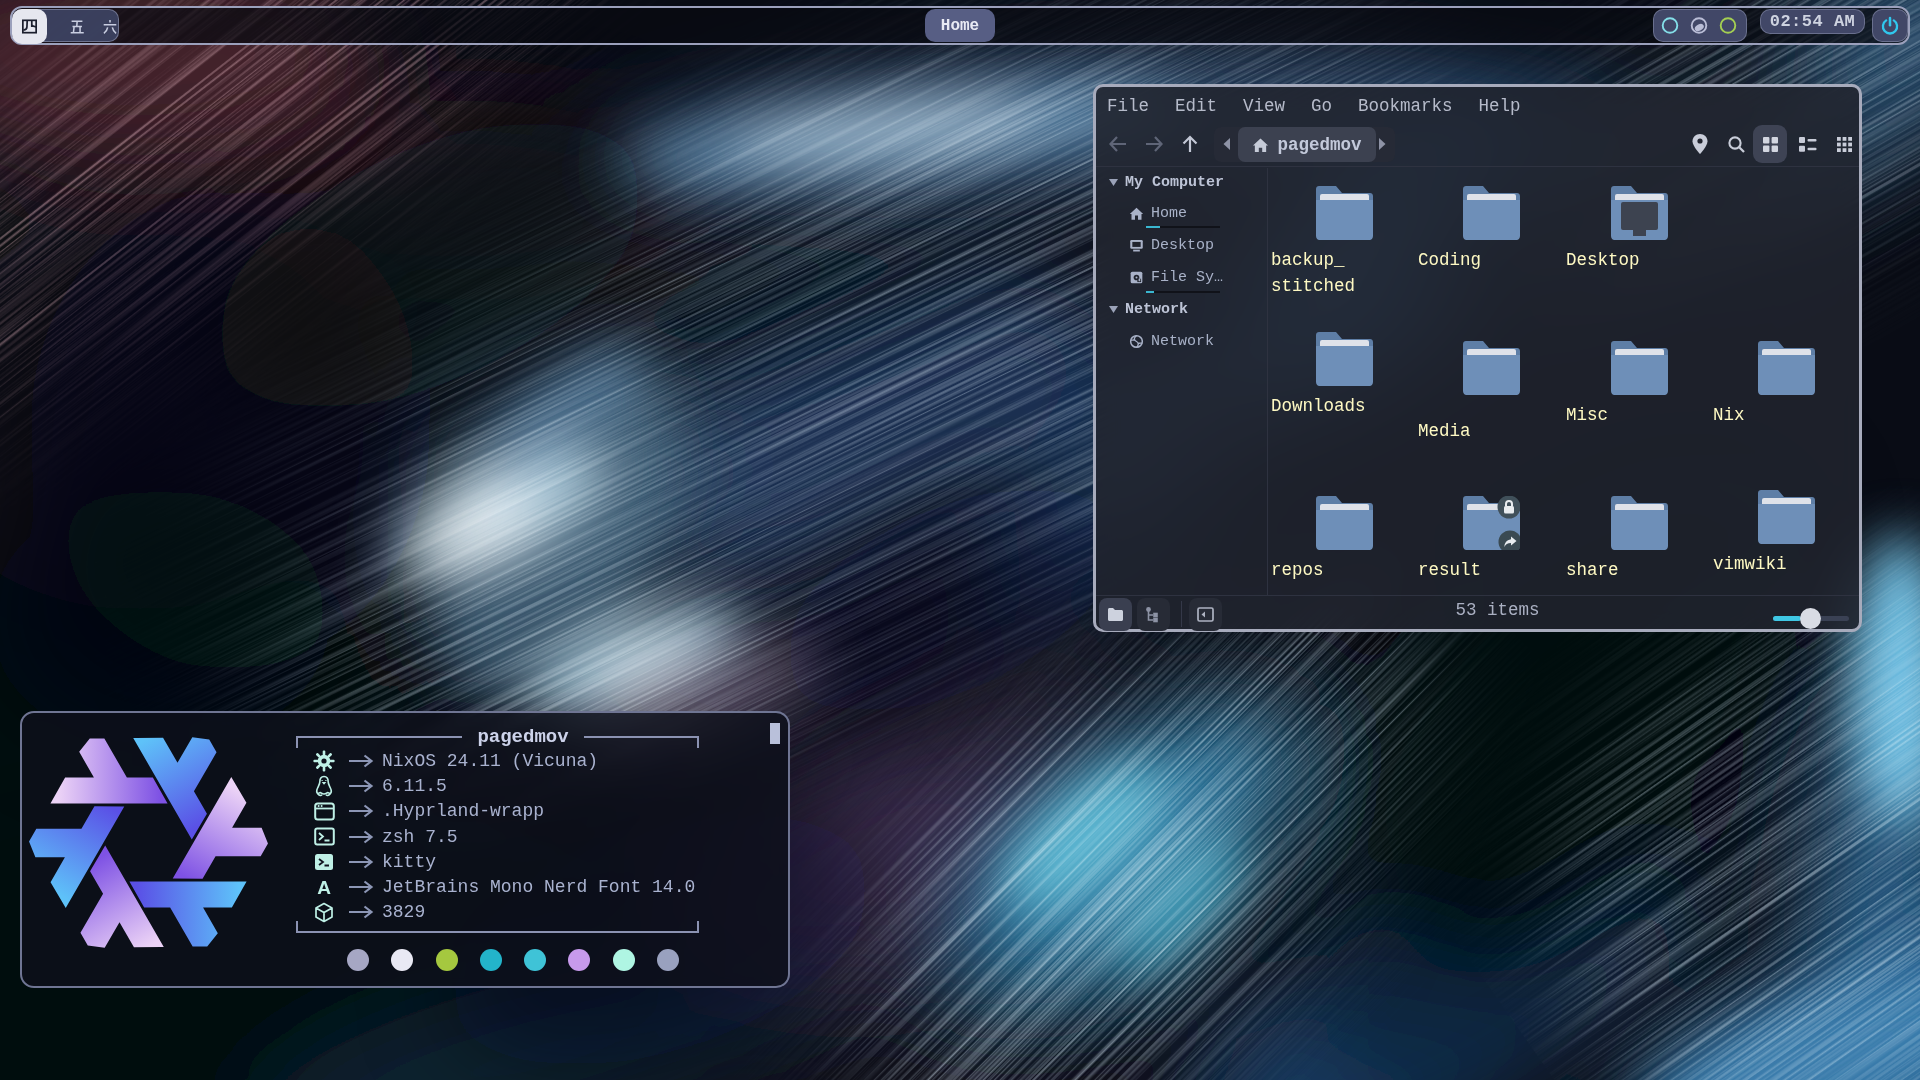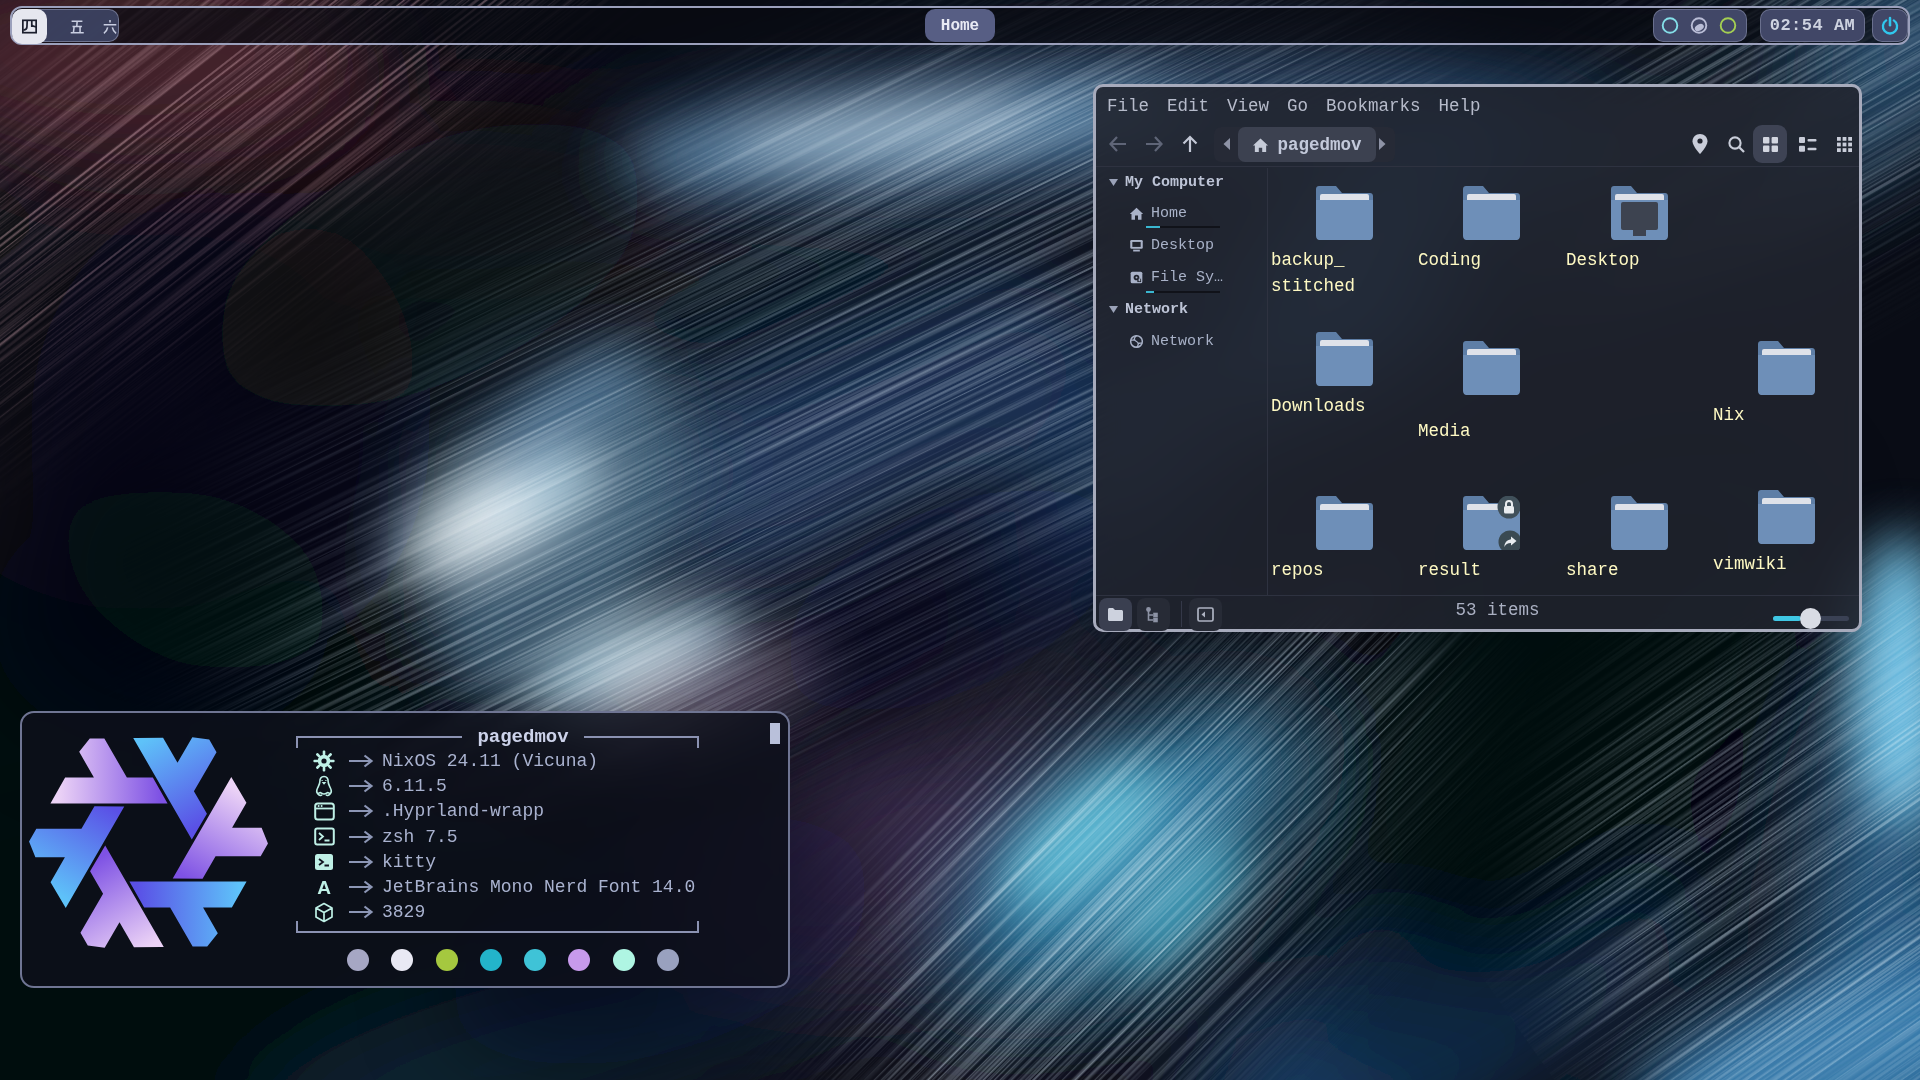--- a/index.html
+++ b/index.html
@@ -6,25 +6,25 @@
 .abs{position:absolute}
 #wall{left:0;top:0;width:1920px;height:1080px}
 
 #bar{left:10px;top:6px;width:1900px;height:39px;border:2px solid #9ba0bc;border-radius:12px;background:rgba(8,10,16,.72)}
 .pill{position:absolute;background:#414767;border-radius:10px}
 #wsgroup{left:0px;top:1px;width:107px;height:33px;background:rgba(62,68,100,.92);border:1px solid rgba(155,160,188,.55)}
 #ws1{position:absolute;left:-1px;top:-1px;width:35px;height:35px;background:#e6e7ef;border-radius:10px;display:flex;align-items:center;justify-content:center}
 .wsc{position:absolute;top:8px}
 #home{position:absolute;left:913px;top:1px;width:70px;height:33px;background:#575e84;border-radius:10px;display:flex;align-items:center;justify-content:center;color:#e9ebf4;font-size:16px;font-weight:bold}
 #circ{left:1641px;top:1px;width:94px;height:33px;border:1px solid rgba(155,160,188,.45)}
-#clock{left:1748px;top:1px;width:105px;height:33px;border:1px solid rgba(155,160,188,.45);display:flex;align-items:center;justify-content:center;color:#ced3e0;font-size:17px;font-weight:bold;letter-spacing:.5px}
+#clock{left:1748px;top:1px;width:105px;height:25px;border:1px solid rgba(155,160,188,.45);display:flex;align-items:center;justify-content:center;color:#ced3e0;font-size:17px;font-weight:bold;letter-spacing:.5px}
 #pwr{left:1860px;top:1px;width:36px;height:33px;border:1px solid rgba(155,160,188,.45);display:flex;align-items:center;justify-content:center}
 
 #fm{left:1093px;top:84px;width:769px;height:548px;border:3px solid #a7abbc;border-radius:10px;background:rgba(32,35,46,.88);backdrop-filter:blur(12px);color:#b6bbca}
-#menubar{position:absolute;left:11px;top:9px;display:flex;gap:18px;font-size:17.5px;color:#b6bbca}
+#menubar{position:absolute;left:11px;top:9px;display:flex;gap:26px;font-size:17.5px;color:#b6bbca}
 #toolbar{position:absolute;left:0;top:36px;width:100%;height:44px;border-bottom:1px solid #2e3240}
 .tbtn{position:absolute;top:3px;width:34px;height:36px;display:flex;align-items:center;justify-content:center}
 #crumbwrap{position:absolute;left:118px;top:4px;width:181px;height:35px;background:#262a36;border-radius:7px}
 #crumb{position:absolute;left:24px;top:0;width:138px;height:35px;background:#3c4150;border-radius:7px;display:flex;align-items:center;justify-content:center;gap:8px;color:#c3c9da;font-weight:bold;font-size:17.5px}
 #gridbtn{position:absolute;left:657px;top:2px;width:34px;height:38px;background:#3e4354;border-radius:9px;display:flex;align-items:center;justify-content:center}
 #sidebar{position:absolute;left:0;top:81px;width:172px;height:427px;border-right:1px solid #2e3240;font-size:15px}
 .sbhdr{position:absolute;left:13px;color:#bdc4d6;font-weight:bold;display:flex;align-items:center;gap:7px}
 .sbitem{position:absolute;left:33px;color:#a9b2c8;display:flex;align-items:center;gap:7px}
 .funder{position:absolute;left:50px;width:74px;height:2px;background:#101219}
 .funder i{position:absolute;left:0;top:0;width:14px;height:2px;background:#3ab7d0}
@@ -373,20 +373,28 @@
       <div style="margin-top:7px">Downloads</div>
     </div>
     <div class="fol" style="left:152px;top:176px">
       <svg width="57" height="54" viewBox="0 0 57 54">
         <path d="M3 0 H20 L26 7 H54 C55.7 7 57 8.3 57 10 V15 H0 V3 C0 1.3 1.3 0 3 0 Z" fill="#5e7ea6"></path>
         <rect x="4" y="8" width="49" height="7.5" rx="2" fill="#dfe2e9"></rect>
         <path d="M0 14 H57 V50 C57 52 55.7 54 53.5 54 H3.5 C1.3 54 0 52 0 50 Z" fill="#6e8fb8"></path>
       </svg>
       <div style="margin-top:23px">Media</div>
     </div>
+    <div class="fol" style="left:300px;top:176px">
+      <svg width="57" height="54" viewBox="0 0 57 54">
+        <path d="M3 0 H20 L26 7 H54 C55.7 7 57 8.3 57 10 V15 H0 V3 C0 1.3 1.3 0 3 0 Z" fill="#5e7ea6"></path>
+        <rect x="4" y="8" width="49" height="7.5" rx="2" fill="#dfe2e9"></rect>
+        <path d="M0 14 H57 V50 C57 52 55.7 54 53.5 54 H3.5 C1.3 54 0 52 0 50 Z" fill="#6e8fb8"></path>
+      </svg>
+      <div style="margin-top:7px">Misc</div>
+    </div>
     <div class="fol" style="left:447px;top:176px">
       <svg width="57" height="54" viewBox="0 0 57 54">
         <path d="M3 0 H20 L26 7 H54 C55.7 7 57 8.3 57 10 V15 H0 V3 C0 1.3 1.3 0 3 0 Z" fill="#5e7ea6"></path>
         <rect x="4" y="8" width="49" height="7.5" rx="2" fill="#dfe2e9"></rect>
         <path d="M0 14 H57 V50 C57 52 55.7 54 53.5 54 H3.5 C1.3 54 0 52 0 50 Z" fill="#6e8fb8"></path>
       </svg>
       <div style="margin-top:7px">Nix</div>
     </div>
     <div class="fol" style="left:5px;top:331px">
       <svg width="57" height="54" viewBox="0 0 57 54">

